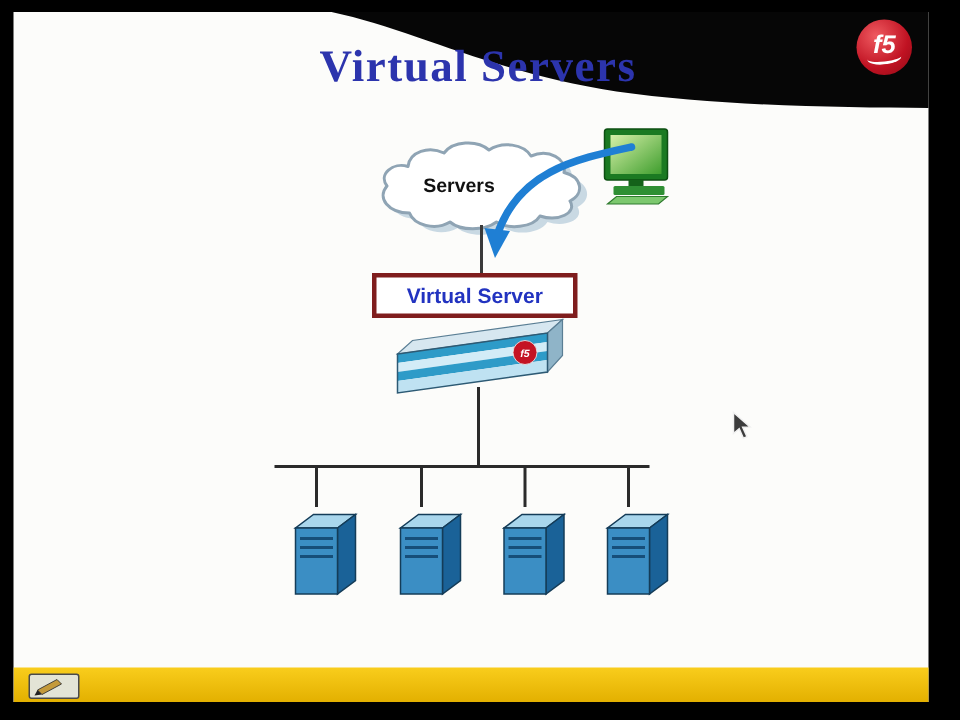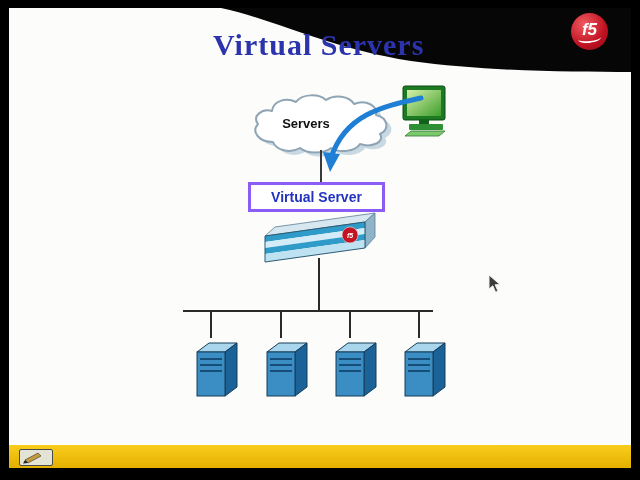--- a/index.html
+++ b/index.html
@@ -1,17 +1,17 @@
 <!DOCTYPE html>
 <html><head>
 <meta charset="utf-8">
 <style>
   html,body{margin:0;padding:0;background:#000;}
-  #stage{position:relative;width:640px;height:480px;background:#000;overflow:hidden;
-         font-family:"Liberation Sans",sans-serif;}
+  #stage{position:relative;width:587px;height:480px;background:#000;overflow:hidden;
+         font-family:"Liberation Sans",sans-serif;padding-left:32px;}
   .slide{position:absolute;left:9px;top:8px;width:622px;height:460px;background:#fcfcfa;overflow:hidden;}
 
   .swoosh{position:absolute;left:0;top:0;z-index:1;}
   .title{position:absolute;left:204px;top:20px;z-index:2;font-family:"Liberation Serif",serif;
          font-weight:bold;font-size:30px;color:#2c34ad;letter-spacing:1px;white-space:nowrap;}
 
   .logo{position:absolute;left:562px;top:5px;width:37px;height:37px;border-radius:50%;z-index:3;
         background:radial-gradient(circle at 35% 30%,#ef5a60,#c01222 60%,#8f0a16);
         display:flex;align-items:center;justify-content:center;}
   .logo .txt{color:#fff;font-style:italic;font-weight:bold;font-size:17px;transform:translateY(-2px);}
@@ -19,21 +19,21 @@
         border-bottom:2px solid #fff;border-radius:50%;transform:rotate(-6deg);}
 
   .cloud{position:absolute;left:240px;top:84px;}
   .cloud-label{position:absolute;left:232px;top:108px;width:130px;text-align:center;
         font-weight:bold;font-size:13px;color:#101010;z-index:2;}
   .computer{position:absolute;left:390px;top:76px;}
   .arrow{position:absolute;left:300px;top:80px;z-index:2;}
 
   .vline1{position:absolute;left:311px;top:142px;width:2px;height:34px;background:#3a3a3a;}
   .vsbox{position:absolute;left:239px;top:174px;width:131px;height:24px;background:#fff;
-        border:3px solid #8b5cf6;z-index:2;display:flex;align-items:center;justify-content:center;}
+        border:3px solid #7f1d1d;z-index:2;display:flex;align-items:center;justify-content:center;}
   .vsbox span{font-weight:bold;font-size:14px;color:#2233c0;}
   .appliance{position:absolute;left:250px;top:202px;}
   .vline2{position:absolute;left:309px;top:250px;width:2px;height:54px;background:#2a2a2a;}
   .bus{position:absolute;left:174px;top:302px;width:250px;height:2px;background:#2a2a2a;}
   .drop{position:absolute;top:304px;width:2px;height:26px;background:#2a2a2a;}
   .server{position:absolute;top:328px;}
 
   .cursor{position:absolute;left:479px;top:266px;z-index:5;}
 
   .bottom-bar{position:absolute;left:0;top:437px;width:622px;height:23px;

